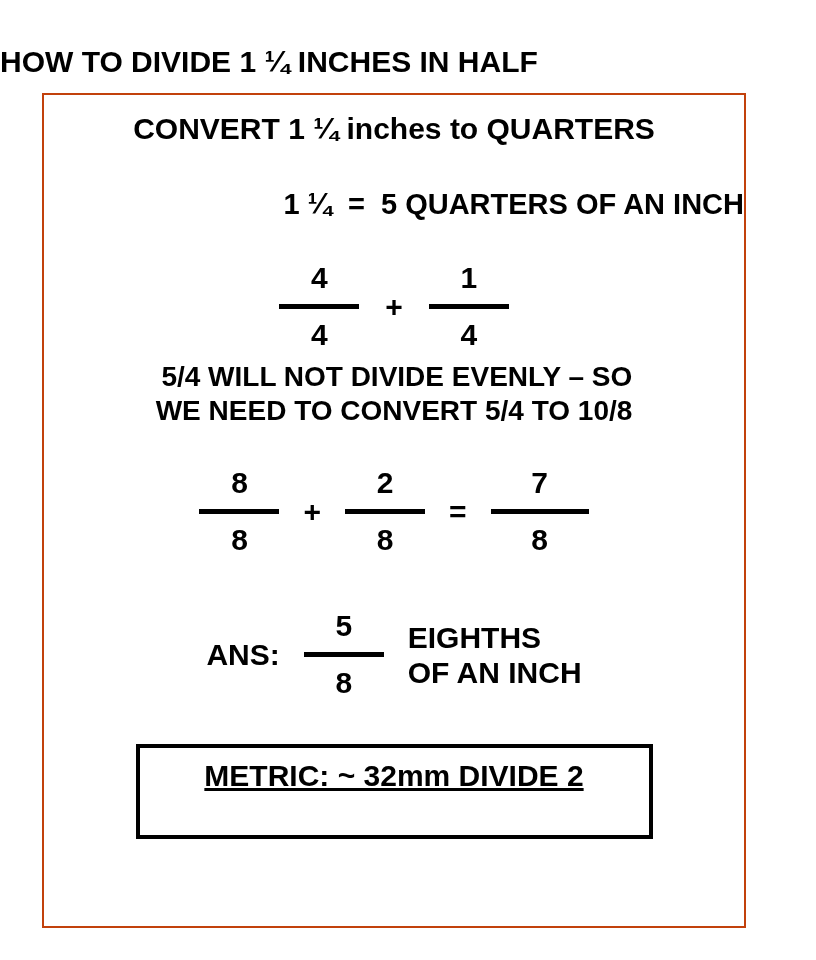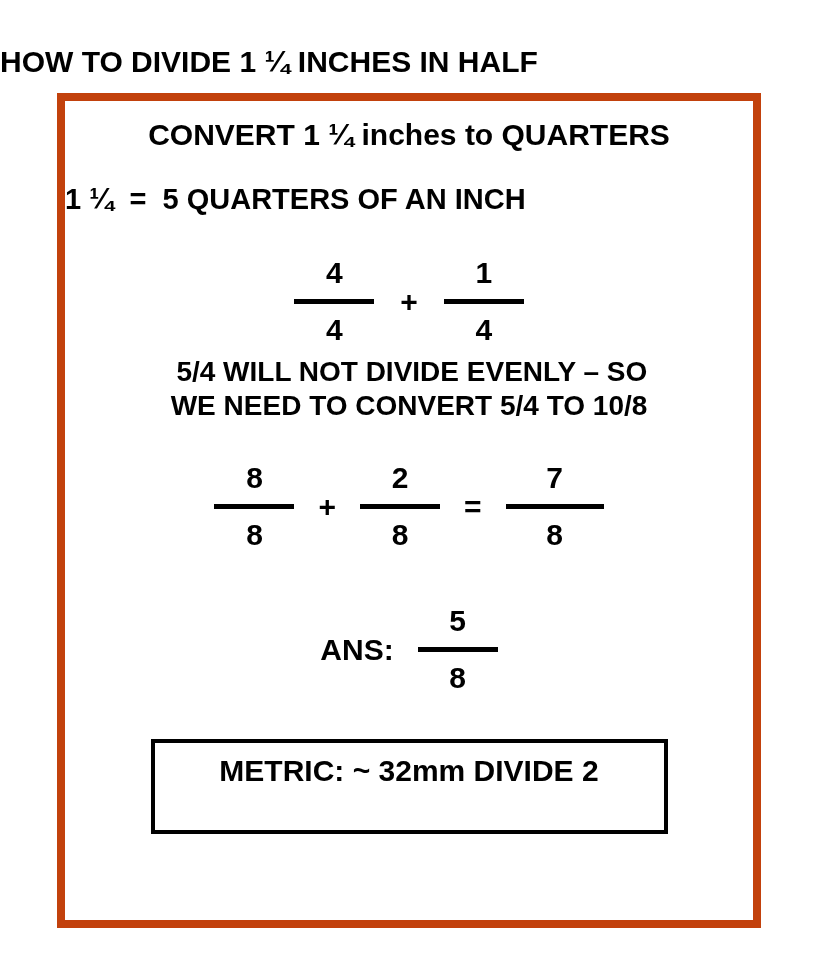--- a/index.html
+++ b/index.html
@@ -17,37 +17,37 @@
   .title {
     padding-top: 45px;
     text-align: left;
     font-size: 30px;
     line-height: 34px;
     white-space: pre-wrap;
   }
 
   .main-box {
     position: absolute;
-    left: 57px; top: 93px;
+    left: 42px; top: 93px;
     width: 704px; height: 835px;
-    border: 8px solid #c2410c;
+    border: 2px solid #c2410c;
     background: #ffffff;
   }
 
   .heading {
     margin-top: 17px;
     text-align: center;
     font-size: 30px;
     line-height: 34px;
     white-space: pre-wrap;
   }
 
   .equivalence {
-    margin-top: 31px;
-    text-align: left;
+    margin-top: 42px;
+    text-align: right;
     font-size: 29px;
     line-height: 33px;
     white-space: pre-wrap;
   }
 
   .equation {
     display: flex;
     justify-content: center;
     align-items: center;
   }
@@ -111,20 +111,21 @@
   }
 
   .metric-box {
     margin: 44px auto 0 auto;
     width: 517px;
     height: 95px;
     border: 4px solid #000000;
     padding-top: 11px;
     text-align: center;
     background: #ffffff;
+    text-decoration: underline;
   }
   .mline {
     font-size: 30px;
     line-height: 33px;
     white-space: pre-wrap;
   }
 </style>
 </head>
 <body style="color: rgb(0, 0, 0); background: rgb(255, 255, 255);">
 
@@ -177,20 +178,24 @@
       </div>
     </div>
 
     <div class="ans-row">
       <div class="ans-label">ANS:</div>
       <div class="fraction">
         <div class="num">5</div>
         <div class="fbar"></div>
         <div class="den">8</div>
       </div>
+      <div class="unit">
+        <div>EIGHTHS</div>
+        <div>OF AN INCH</div>
+      </div>
     </div>
 
     <div class="metric-box">
       <div class="mline">METRIC: ~ 32mm DIVIDE 2</div>
     </div>
 
   </div>
 </div>
 
 </body></html>

